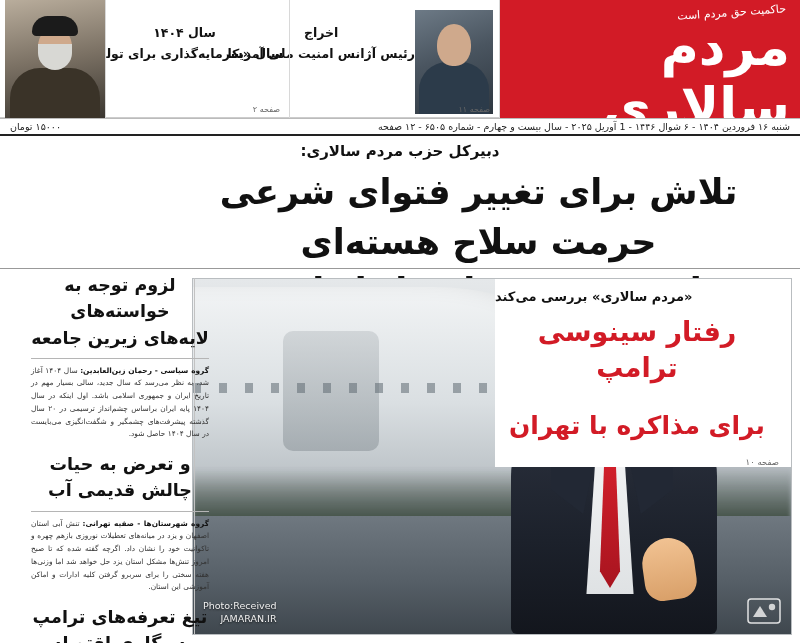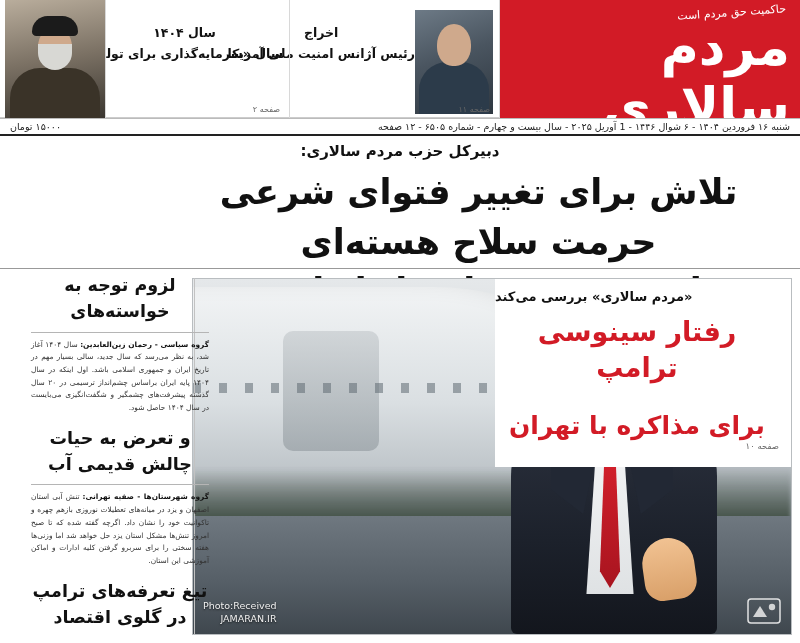--- a/index.html
+++ b/index.html
@@ -288,21 +288,21 @@
     font-size: 13px; color: #111; font-weight: bold;
     text-align: left; direction: rtl;
   }
   .cap-red1, .cap-red2 {
     color: #d21b26; font-weight: bold; text-align: center;
     line-height: 1.35;
   }
   .cap-red1 { font-size: 27px; margin-top: 10px; }
   .cap-red2 { font-size: 25px; margin-top: 22px; }
   .cap-page {
-    position: absolute; right: 12px; bottom: 16px;
+    position: absolute; right: 12px; bottom: 0;
     font-size: 8.5px; color: #666; margin-top: 44px;
   }
 
   
   .sidecol {
     position: absolute; top: 272px; left: 8px;
     width: 178px; height: 364px; margin-left: 23px;
   }
   .side-item { margin-bottom: 10px; }
   .side-h {
@@ -425,20 +425,21 @@
     </svg>
   </div>
 
   <div class="divider-v"></div>
 
   <div class="sidecol">
 
     <div class="side-item">
       <div class="side-h">
         <div>لزوم توجه به خواسته‌های</div>
+        <div>لایه‌های زیرین جامعه</div>
       </div>
       <div class="side-rule"></div>
       <div class="side-body">
         <b>گروه سیاسی - رحمان زین‌العابدین:</b>
         <span>سال ۱۴۰۴ آغاز شد، به نظر می‌رسد که سال جدید، سالی بسیار مهم در تاریخ ایران و جمهوری اسلامی باشد. اول اینکه در سال ۱۴۰۴ پایه ایران براساس چشم‌انداز ترسیمی در ۲۰ سال گذشته پیشرفت‌های چشمگیر و شگفت‌انگیزی می‌بایست در سال ۱۴۰۴ حاصل شود.</span>
       </div>
     </div>
 
     <div class="side-item">
       <div class="side-h">

